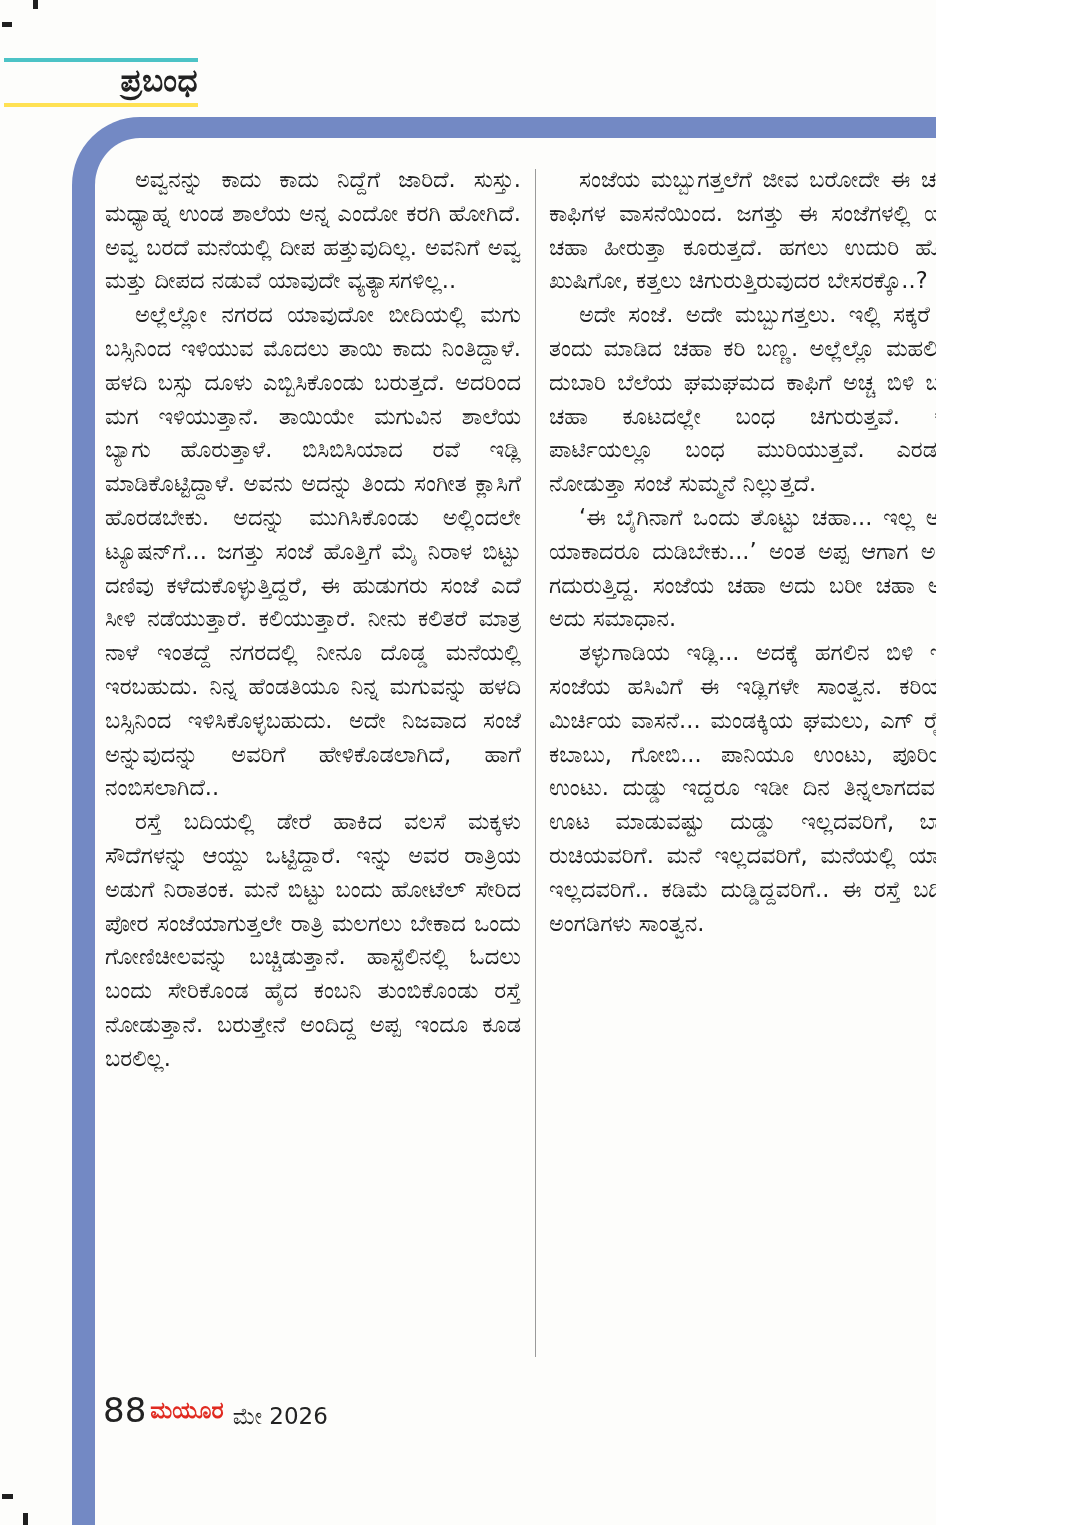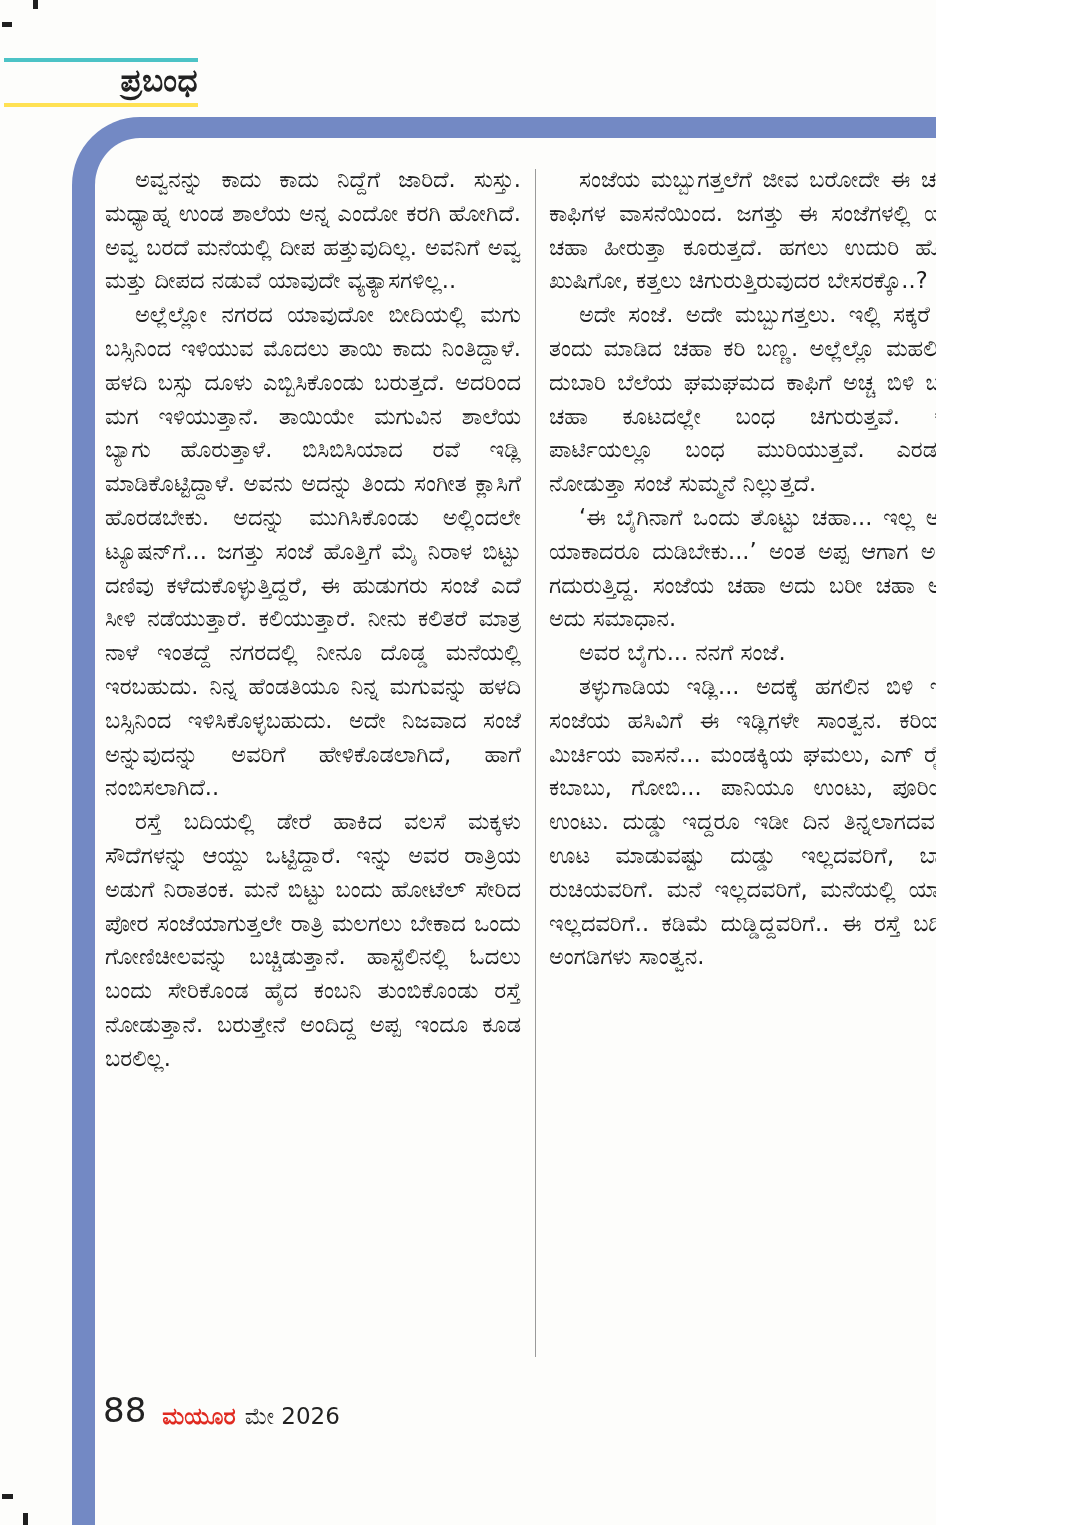--- a/index.html
+++ b/index.html
@@ -42,23 +42,23 @@
   .col-right { width:418px; }
   .col-divider { width:1px; background:#9a9a9a; margin:6px 13px 0 14px; height:1188px; }
   .para {
     margin:0; font-size:22.5px; line-height:33.8px;
     text-align:justify; color:#1c1c1c;
   }
   .indent { text-indent:30px; }
   .no-indent { text-indent:0; }
 
   
-  .footer { position:absolute; left:103px; top:1390px; display:flex; align-items:flex-end; }
+  .footer { position:absolute; left:103px; top:1390px; display:flex; align-items:center; }
   .page-num { font-size:34px; color:#222222; }
-  .mag-name { font-size:23px; font-weight:bold; color:#e02a20; margin-left:16px; }
+  .mag-name { font-size:23px; font-weight:bold; color:#e02a20; margin-left:4px; }
   .issue    { font-size:23px; color:#222222; margin-left:9px;margin-top:12px; }
 </style>
 </head>
 <body>
 
 <div class="page">
 
   <div class="mark mark-top-tick"></div>
   <div class="mark mark-left-dash"></div>
   <div class="mark mark-left-dash-bot"></div>
@@ -75,21 +75,20 @@
     <div class="col col-left">
       <p class="para indent">ಅವ್ವನನ್ನು ಕಾದು ಕಾದು ನಿದ್ದೆಗೆ ಜಾರಿದೆ. ಸುಸ್ತು. ಮಧ್ಯಾಹ್ನ ಉಂಡ ಶಾಲೆಯ ಅನ್ನ ಎಂದೋ ಕರಗಿ ಹೋಗಿದೆ. ಅವ್ವ ಬರದೆ ಮನೆಯಲ್ಲಿ ದೀಪ ಹತ್ತುವುದಿಲ್ಲ. ಅವನಿಗೆ ಅವ್ವ ಮತ್ತು ದೀಪದ ನಡುವೆ ಯಾವುದೇ ವ್ಯತ್ಯಾಸಗಳಿಲ್ಲ..</p>
       <p class="para indent">ಅಲ್ಲೆಲ್ಲೋ ನಗರದ ಯಾವುದೋ ಬೀದಿಯಲ್ಲಿ ಮಗು ಬಸ್ಸಿನಿಂದ ಇಳಿಯುವ ಮೊದಲು ತಾಯಿ ಕಾದು ನಿಂತಿದ್ದಾಳೆ. ಹಳದಿ ಬಸ್ಸು ದೂಳು ಎಬ್ಬಿಸಿಕೊಂಡು ಬರುತ್ತದೆ. ಅದರಿಂದ ಮಗ ಇಳಿಯುತ್ತಾನೆ. ತಾಯಿಯೇ ಮಗುವಿನ ಶಾಲೆಯ ಬ್ಯಾಗು ಹೊರುತ್ತಾಳೆ. ಬಿಸಿಬಿಸಿಯಾದ ರವೆ ಇಡ್ಲಿ ಮಾಡಿಕೊಟ್ಟಿದ್ದಾಳೆ. ಅವನು ಅದನ್ನು ತಿಂದು ಸಂಗೀತ ಕ್ಲಾಸಿಗೆ ಹೊರಡಬೇಕು. ಅದನ್ನು ಮುಗಿಸಿಕೊಂಡು ಅಲ್ಲಿಂದಲೇ ಟ್ಯೂಷನ್‌ಗೆ... ಜಗತ್ತು ಸಂಜೆ ಹೊತ್ತಿಗೆ ಮೈ ನಿರಾಳ ಬಿಟ್ಟು ದಣಿವು ಕಳೆದುಕೊಳ್ಳುತ್ತಿದ್ದರೆ, ಈ ಹುಡುಗರು ಸಂಜೆ ಎದೆ ಸೀಳಿ ನಡೆಯುತ್ತಾರೆ. ಕಲಿಯುತ್ತಾರೆ. ನೀನು ಕಲಿತರೆ ಮಾತ್ರ ನಾಳೆ ಇಂತದ್ದೆ ನಗರದಲ್ಲಿ ನೀನೂ ದೊಡ್ಡ ಮನೆಯಲ್ಲಿ ಇರಬಹುದು. ನಿನ್ನ ಹೆಂಡತಿಯೂ ನಿನ್ನ ಮಗುವನ್ನು ಹಳದಿ ಬಸ್ಸಿನಿಂದ ಇಳಿಸಿಕೊಳ್ಳಬಹುದು. ಅದೇ ನಿಜವಾದ ಸಂಜೆ ಅನ್ನುವುದನ್ನು ಅವರಿಗೆ ಹೇಳಿಕೊಡಲಾಗಿದೆ, ಹಾಗೆ ನಂಬಿಸಲಾಗಿದೆ..</p>
       <p class="para indent">ರಸ್ತೆ ಬದಿಯಲ್ಲಿ ಡೇರೆ ಹಾಕಿದ ವಲಸೆ ಮಕ್ಕಳು ಸೌದೆಗಳನ್ನು ಆಯ್ದು ಒಟ್ಟಿದ್ದಾರೆ. ಇನ್ನು ಅವರ ರಾತ್ರಿಯ ಅಡುಗೆ ನಿರಾತಂಕ. ಮನೆ ಬಿಟ್ಟು ಬಂದು ಹೋಟೆಲ್ ಸೇರಿದ ಪೋರ ಸಂಜೆಯಾಗುತ್ತಲೇ ರಾತ್ರಿ ಮಲಗಲು ಬೇಕಾದ ಒಂದು ಗೋಣಿಚೀಲವನ್ನು ಬಚ್ಚಿಡುತ್ತಾನೆ. ಹಾಸ್ಟೆಲಿನಲ್ಲಿ ಓದಲು ಬಂದು ಸೇರಿಕೊಂಡ ಹೈದ ಕಂಬನಿ ತುಂಬಿಕೊಂಡು ರಸ್ತೆ ನೋಡುತ್ತಾನೆ. ಬರುತ್ತೇನೆ ಅಂದಿದ್ದ ಅಪ್ಪ ಇಂದೂ ಕೂಡ ಬರಲಿಲ್ಲ.</p>
     </div>
     <div class="col-divider"></div>
     <div class="col col-right">
       <p class="para indent">ಸಂಜೆಯ ಮಬ್ಬುಗತ್ತಲೆಗೆ ಜೀವ ಬರೋದೇ ಈ ಚಹಾ, ಕಾಫಿಗಳ ವಾಸನೆಯಿಂದ. ಜಗತ್ತು ಈ ಸಂಜೆಗಳಲ್ಲಿ ಯಾಕೆ ಚಹಾ ಹೀರುತ್ತಾ ಕೂರುತ್ತದೆ. ಹಗಲು ಉದುರಿ ಹೋದ ಖುಷಿಗೋ, ಕತ್ತಲು ಚಿಗುರುತ್ತಿರುವುದರ ಬೇಸರಕ್ಕೊ..?</p>
       <p class="para indent">ಅದೇ ಸಂಜೆ. ಅದೇ ಮಬ್ಬುಗತ್ತಲು. ಇಲ್ಲಿ ಸಕ್ಕರೆ ಕಡ ತಂದು ಮಾಡಿದ ಚಹಾ ಕರಿ ಬಣ್ಣ. ಅಲ್ಲೆಲ್ಲೊ ಮಹಲಿನಲ್ಲಿ ದುಬಾರಿ ಬೆಲೆಯ ಘಮಘಮದ ಕಾಫಿಗೆ ಅಚ್ಚ ಬಿಳಿ ಬಣ್ಣ. ಚಹಾ ಕೂಟದಲ್ಲೇ ಬಂಧ ಚಿಗುರುತ್ತವೆ. ಕಾಫಿ ಪಾರ್ಟಿಯಲ್ಲೂ ಬಂಧ ಮುರಿಯುತ್ತವೆ. ಎರಡನ್ನೂ ನೋಡುತ್ತಾ ಸಂಜೆ ಸುಮ್ಮನೆ ನಿಲ್ಲುತ್ತದೆ.</p>
       <p class="para indent">‘ಈ ಬೈಗಿನಾಗೆ ಒಂದು ತೊಟ್ಟು ಚಹಾ... ಇಲ್ಲ ಅಂದ್ರೆ ಯಾಕಾದರೂ ದುಡಿಬೇಕು...’ ಅಂತ ಅಪ್ಪ ಆಗಾಗ ಅವ್ವಗೆ ಗದುರುತ್ತಿದ್ದ. ಸಂಜೆಯ ಚಹಾ ಅದು ಬರೀ ಚಹಾ ಅಲ್ಲ. ಅದು ಸಮಾಧಾನ.</p>
-      <p class="para indent">ಅವರ ಬೈಗು... ನನಗೆ ಸಂಜೆ.</p>
       <p class="para indent">ತಳ್ಳುಗಾಡಿಯ ಇಡ್ಲಿ... ಅದಕ್ಕೆ ಹಗಲಿನ ಬಿಳಿ ಇದೆ. ಸಂಜೆಯ ಹಸಿವಿಗೆ ಈ ಇಡ್ಲಿಗಳೇ ಸಾಂತ್ವನ. ಕರಿಯುವ ಮಿರ್ಚಿಯ ವಾಸನೆ... ಮಂಡಕ್ಕಿಯ ಘಮಲು, ಎಗ್ ರೈಸ್, ಕಬಾಬು, ಗೋಬಿ... ಪಾನಿಯೂ ಉಂಟು, ಪೂರಿಯೂ ಉಂಟು. ದುಡ್ಡು ಇದ್ದರೂ ಇಡೀ ದಿನ ತಿನ್ನಲಾಗದವರಿಗೆ, ಊಟ ಮಾಡುವಷ್ಟು ದುಡ್ಡು ಇಲ್ಲದವರಿಗೆ, ಬಾಯಿ ರುಚಿಯವರಿಗೆ. ಮನೆ ಇಲ್ಲದವರಿಗೆ, ಮನೆಯಲ್ಲಿ ಯಾರೂ ಇಲ್ಲದವರಿಗೆ.. ಕಡಿಮೆ ದುಡ್ಡಿದ್ದವರಿಗೆ.. ಈ ರಸ್ತೆ ಬದಿಯ ಅಂಗಡಿಗಳು ಸಾಂತ್ವನ.</p>
     </div>
   </div>
 
   <div class="footer">
     <span class="page-num">88</span>
     <span class="mag-name">ಮಯೂರ</span>
     <span class="issue">ಮೇ 2026</span>
   </div>
 

